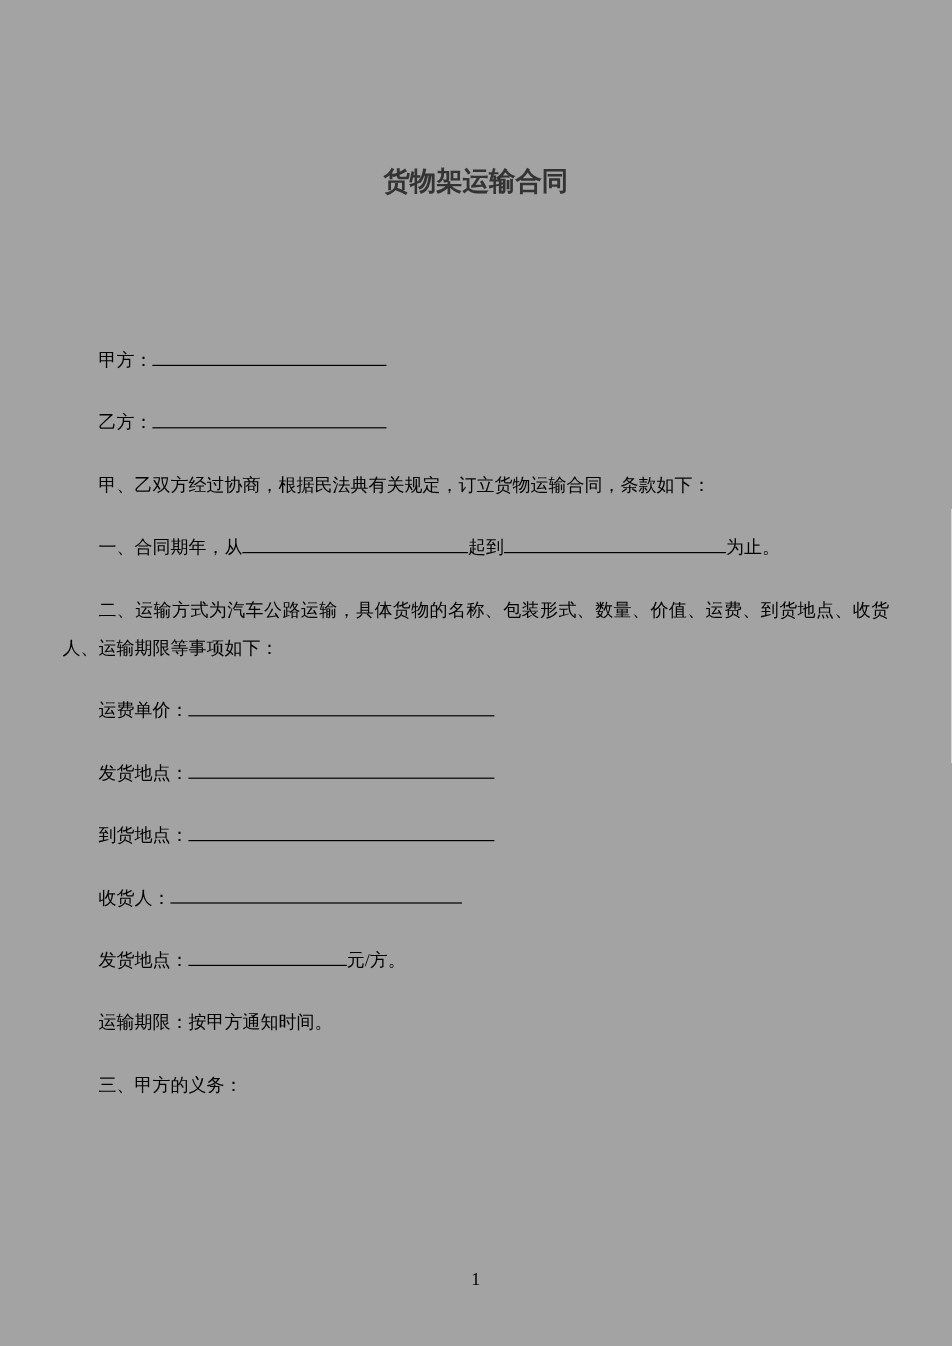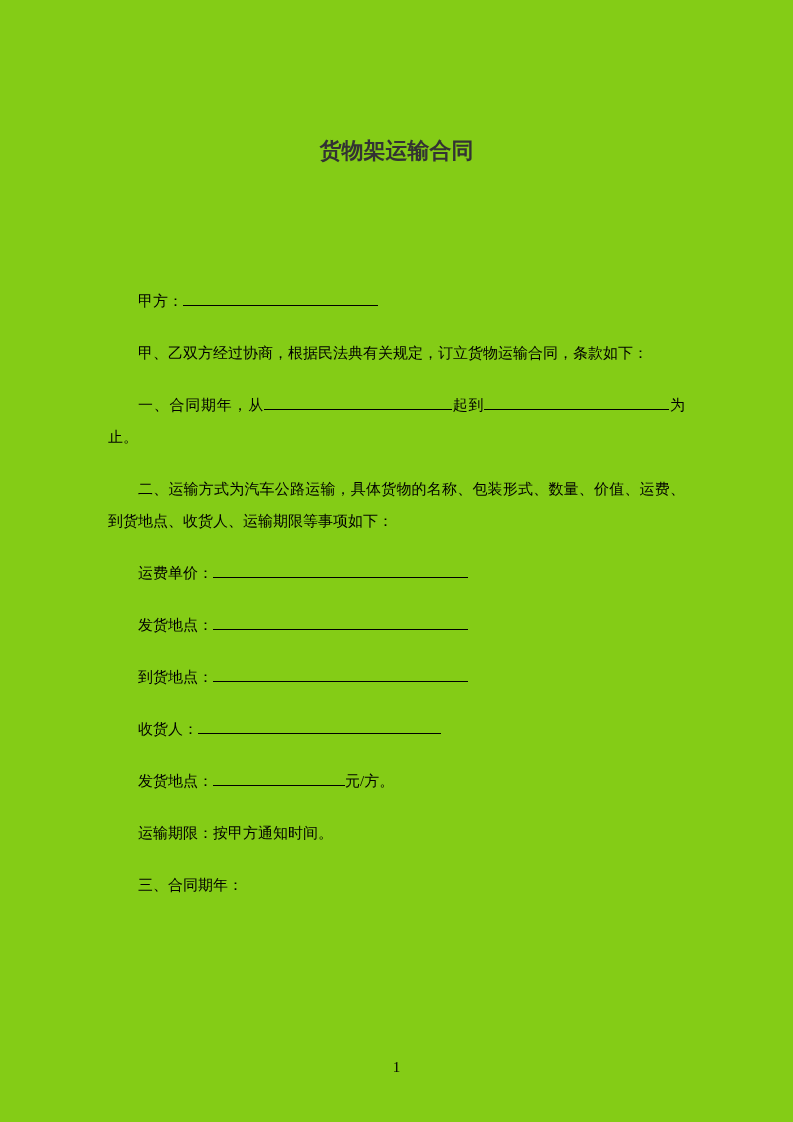--- a/index.html
+++ b/index.html
@@ -5,23 +5,23 @@
   html, body {
     margin: 0;
     padding: 0;
     background: #ffffff;
   }
   .page {
     position: relative;
     width: 793px;
     height: 1122px;
     margin: 0 auto;
-    background: #84cc16;
+    background: #a3a3a3;
     box-sizing: border-box;
-    padding: 0 108px;
+    padding: 0 52px;
     color: #000000;
     font-family: "Liberation Serif", "DejaVu Serif", serif;
     font-size: 15px;
     overflow: hidden;
   }
   .doc-title {
     margin: 135px 0 118px 0;
     text-align: center;
     font-size: 22px;
     line-height: 32px;
@@ -59,37 +59,38 @@
 </style>
 </head>
 <body>
 
 <div class="page">
 
   <h1 class="doc-title">货物架运输合同</h1>
 
   <p class="line"><span>甲方：</span><span class="blank b195"></span></p>
 
+  <p class="line"><span>乙方：</span><span class="blank b195"></span></p>
 
   <p class="line">甲、乙双方经过协商，根据民法典有关规定，订立货物运输合同，条款如下：</p>
 
   <p class="line"><span>一、合同期年，从</span><span class="blank b188"></span><span>起到</span><span class="blank b185"></span><span>为止。</span></p>
 
   <p class="line">二、运输方式为汽车公路运输，具体货物的名称、包装形式、数量、价值、运费、到货地点、收货人、运输期限等事项如下：</p>
 
   <p class="line"><span>运费单价：</span><span class="blank b255"></span></p>
 
   <p class="line"><span>发货地点：</span><span class="blank b255"></span></p>
 
   <p class="line"><span>到货地点：</span><span class="blank b255"></span></p>
 
   <p class="line"><span>收货人：</span><span class="blank b243"></span></p>
 
   <p class="line"><span>发货地点：</span><span class="blank b132"></span><span>元/方。</span></p>
 
   <p class="line">运输期限：按甲方通知时间。</p>
 
-  <p class="line">三、合同期年：</p>
+  <p class="line">三、甲方的义务：</p>
 
 
   <div class="page-number">1</div>
 
 </div>
 
 </body></html>

